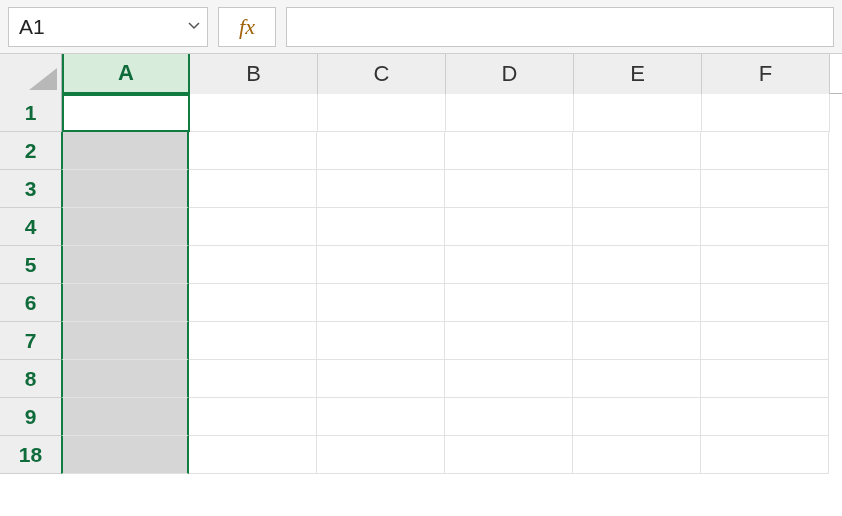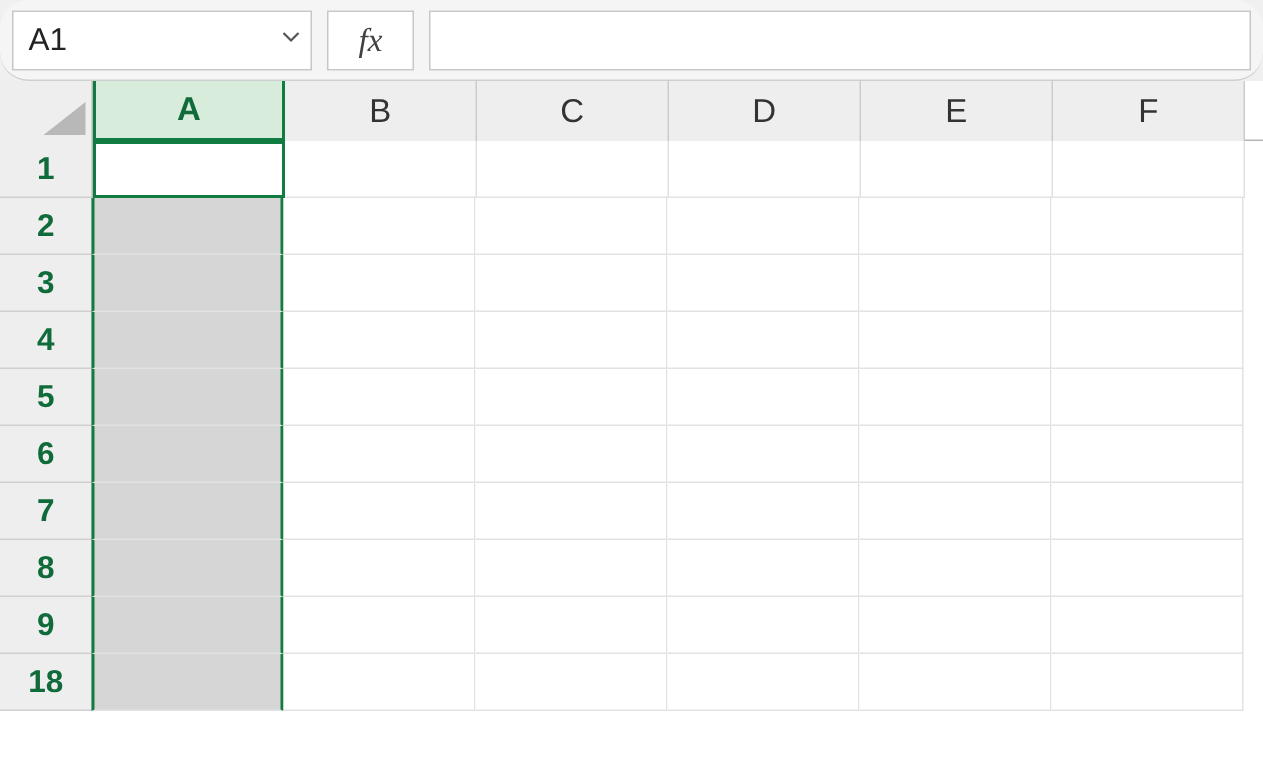--- a/index.html
+++ b/index.html
@@ -12,21 +12,20 @@
     overflow: hidden;
   }
   .formula-bar {
     display: flex;
     align-items: center;
     padding: 6px 8px;
     gap: 10px;
     background: #f5f5f5;
     border-bottom: 1px solid #cfcfcf;
     height: 54px;
-    border-radius: 19px;
   }
   .name-box-wrap {
     position: relative;
     width: 200px;
     height: 40px;
   }
   .name-box {
     width: 100%;
     height: 100%;
     border: 1px solid #c7c7c7;
@@ -48,21 +47,21 @@
     width: 58px;
     height: 40px;
     border: 1px solid #c7c7c7;
     background: #fff;
     display: flex;
     align-items: center;
     justify-content: center;
     font-family: "Times New Roman", serif;
     font-style: italic;
     font-size: 22px;
-    color: #404040;
+    color: #a16207;
   }
   .formula-input {
     flex: 1;
     height: 40px;
     border: 1px solid #c7c7c7;
     background: #fff;
     font-size: 20px;
     padding: 4px 10px;
     color: #222;
     outline: none;

